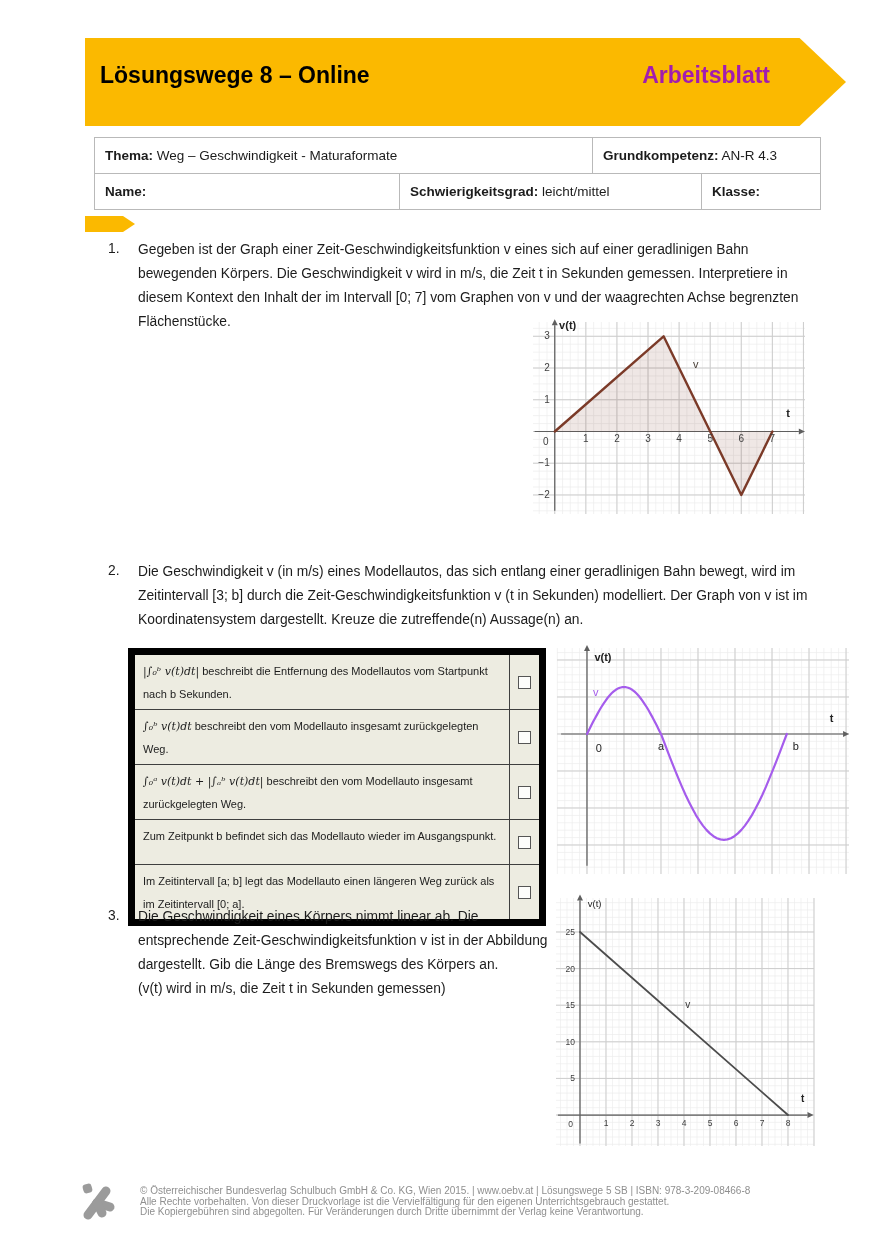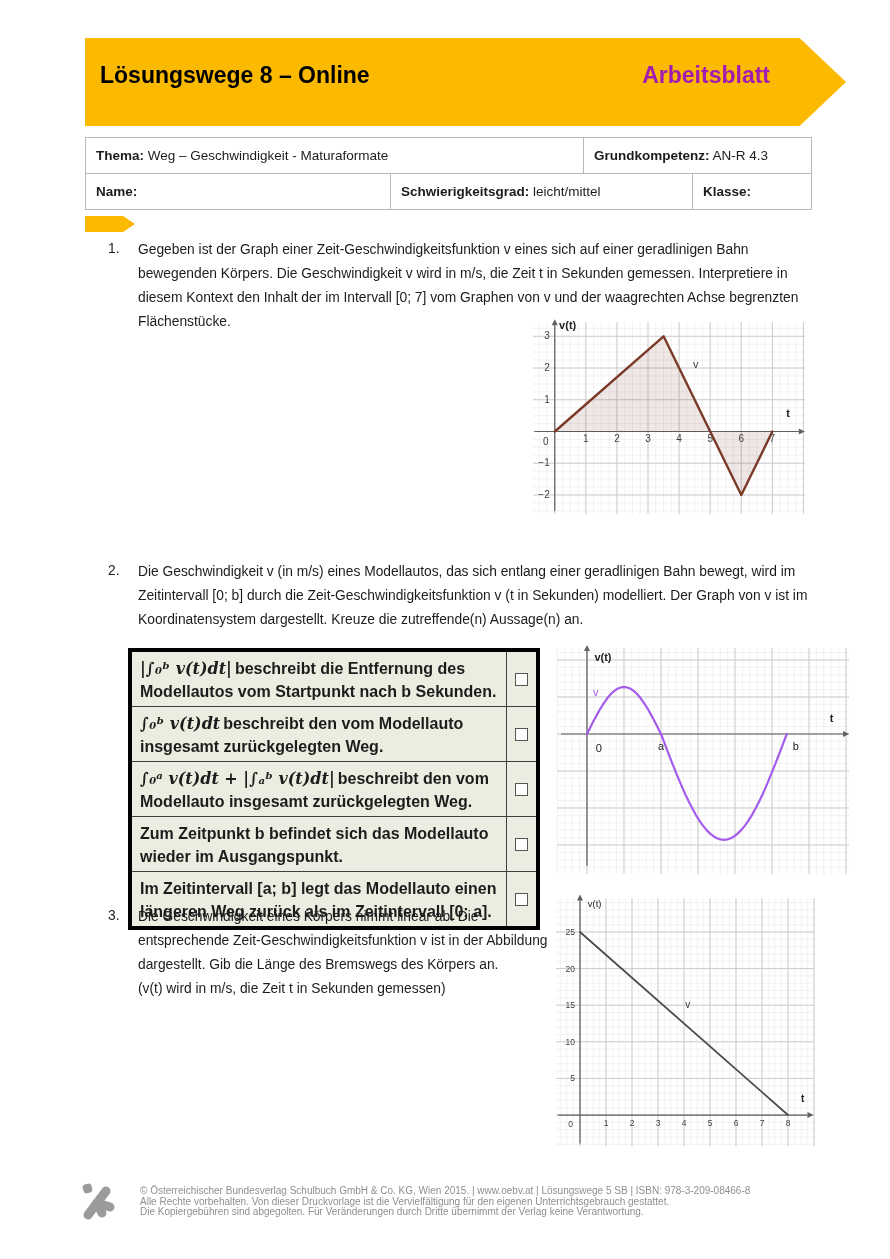--- a/index.html
+++ b/index.html
@@ -5,37 +5,37 @@
   html,body{margin:0;padding:0;background:#fff;}
   #page{position:relative;width:890px;height:1259px;background:#fff;overflow:hidden;
         font-family:"Liberation Sans",sans-serif;color:#1c1c1c;}
   .abs{position:absolute;}
   
   .banner{left:85px;top:38px;width:761px;height:88px;background:#FBB900;
           clip-path:polygon(0 0,93.9% 0,100% 50%,93.9% 100%,0 100%);}
   .banner-title{left:100px;top:62px;font-size:23px;font-weight:bold;color:#000000;}
   .banner-right{left:520px;top:62px;width:250px;text-align:right;font-size:23px;font-weight:bold;color:#a21caf;}
   
-  .info{left:85px;top:137px;width:725px;border:1px solid #b9b9b9;font-size:13.5px;}
+  .info{left:94px;top:137px;width:725px;border:1px solid #b9b9b9;font-size:13.5px;}
   .info-row{display:flex;}
   .info-row.r2{border-top:1px solid #b9b9b9;}
   .cell{box-sizing:border-box;padding:10px 0 10px 10px;}
   .r1 .c1{width:498px;border-right:1px solid #b9b9b9;}
   .r1 .c2{width:227px;}
   .r2 .c1{width:305px;border-right:1px solid #b9b9b9;}
   .r2 .c2{width:302px;border-right:1px solid #b9b9b9;}
   .r2 .c3{width:118px;}
   .lbl{font-weight:bold;}
   .mini-tab{left:85px;top:216px;width:50px;height:16px;background:#FBB900;
             clip-path:polygon(0 0,76% 0,100% 50%,76% 100%,0 100%);}
   
   .pnum{font-size:13.8px;}
   .ptext{font-size:13.8px;line-height:24px;}
   
-  .stable{left:128px;top:648px;width:404px;border:4px solid #000000;background:#EDECE1;font-size:16px;line-height:23px;font-weight:bold;}
+  .stable{left:128px;top:648px;width:404px;border:7px solid #000000;background:#EDECE1;font-size:11px;line-height:23px;}
   .srow{display:flex;}
   .srow + .srow{border-top:1px solid #3f3f3f;}
   .s-text{box-sizing:border-box;width:374px;padding:5px 6px 3px 8px;}
   .s-check{box-sizing:border-box;width:30px;border-left:1px solid #3f3f3f;display:flex;align-items:center;justify-content:center;}
   .cb{display:block;width:11px;height:11px;border:1.5px solid #555;background:#fdfdfb;}
   .math{font-family:"DejaVu Serif",serif;font-style:italic;margin-right:3px;}
   
   svg.chart{position:absolute;overflow:visible;}
   svg.chart text{font-family:"Liberation Sans",sans-serif;}
   
@@ -173,21 +173,21 @@
       <text x="16.759999999999998" y="80.75206611570248" text-anchor="end" font-size="10" fill="#3f3f3f">1</text>
       <text x="16.759999999999998" y="144.22314049586777" text-anchor="end" font-size="10" fill="#3f3f3f">−1</text>
       <text x="16.759999999999998" y="175.9586776859504" text-anchor="end" font-size="10" fill="#3f3f3f">−2</text>
       <text x="26.112" y="7.299173553719007" font-size="11" fill="#222" font-weight="bold">v(t)</text>
       <text x="253.34857142857143" y="95.20661157024793" font-size="11" fill="#222" font-weight="bold">t</text>
       <text x="160.0914285714286" y="46.01652892561984" font-size="11" fill="#4a4038" font-weight="normal">v</text>
       <text x="9.94742857142857" y="122.81652892561982" font-size="10" fill="#3f3f3f" font-weight="normal">0</text>
     </svg>
 
   <div class="abs pnum" style="left:108px;top:563px">2.</div>
-  <div class="abs ptext" style="left:138px;top:560px;width:688px">Die Geschwindigkeit v (in m/s) eines Modellautos, das sich entlang einer geradlinigen Bahn bewegt, wird im Zeitintervall [0; b] durch die Zeit-Geschwindigkeitsfunktion v (t in Sekunden) modelliert. Der Graph von v ist im Koordinatensystem dargestellt. Kreuze die zutreffende(n) Aussage(n) an.</div>
+  <div class="abs ptext" style="left:138px;top:560px;width:688px">Die Geschwindigkeit v (in m/s) eines Modellautos, das sich entlang einer geradlinigen Bahn bewegt, wird im Zeitintervall [3; b] durch die Zeit-Geschwindigkeitsfunktion v (t in Sekunden) modelliert. Der Graph von v ist im Koordinatensystem dargestellt. Kreuze die zutreffende(n) Aussage(n) an.</div>
 
   <div class="abs stable">
     <div class="srow" style="min-height:46px">
       <div class="s-text"><span class="math">|∫₀ᵇ v(t)dt|</span><span>beschreibt die Entfernung des Modellautos vom Startpunkt nach b Sekunden.</span></div>
       <div class="s-check">
           <span class="cb"></span>
         </div>
     </div>
     <div class="srow" style="min-height:51px">
       <div class="s-text"><span class="math">∫₀ᵇ v(t)dt</span><span>beschreibt den vom Modellauto insgesamt zurückgelegten Weg.</span></div>

